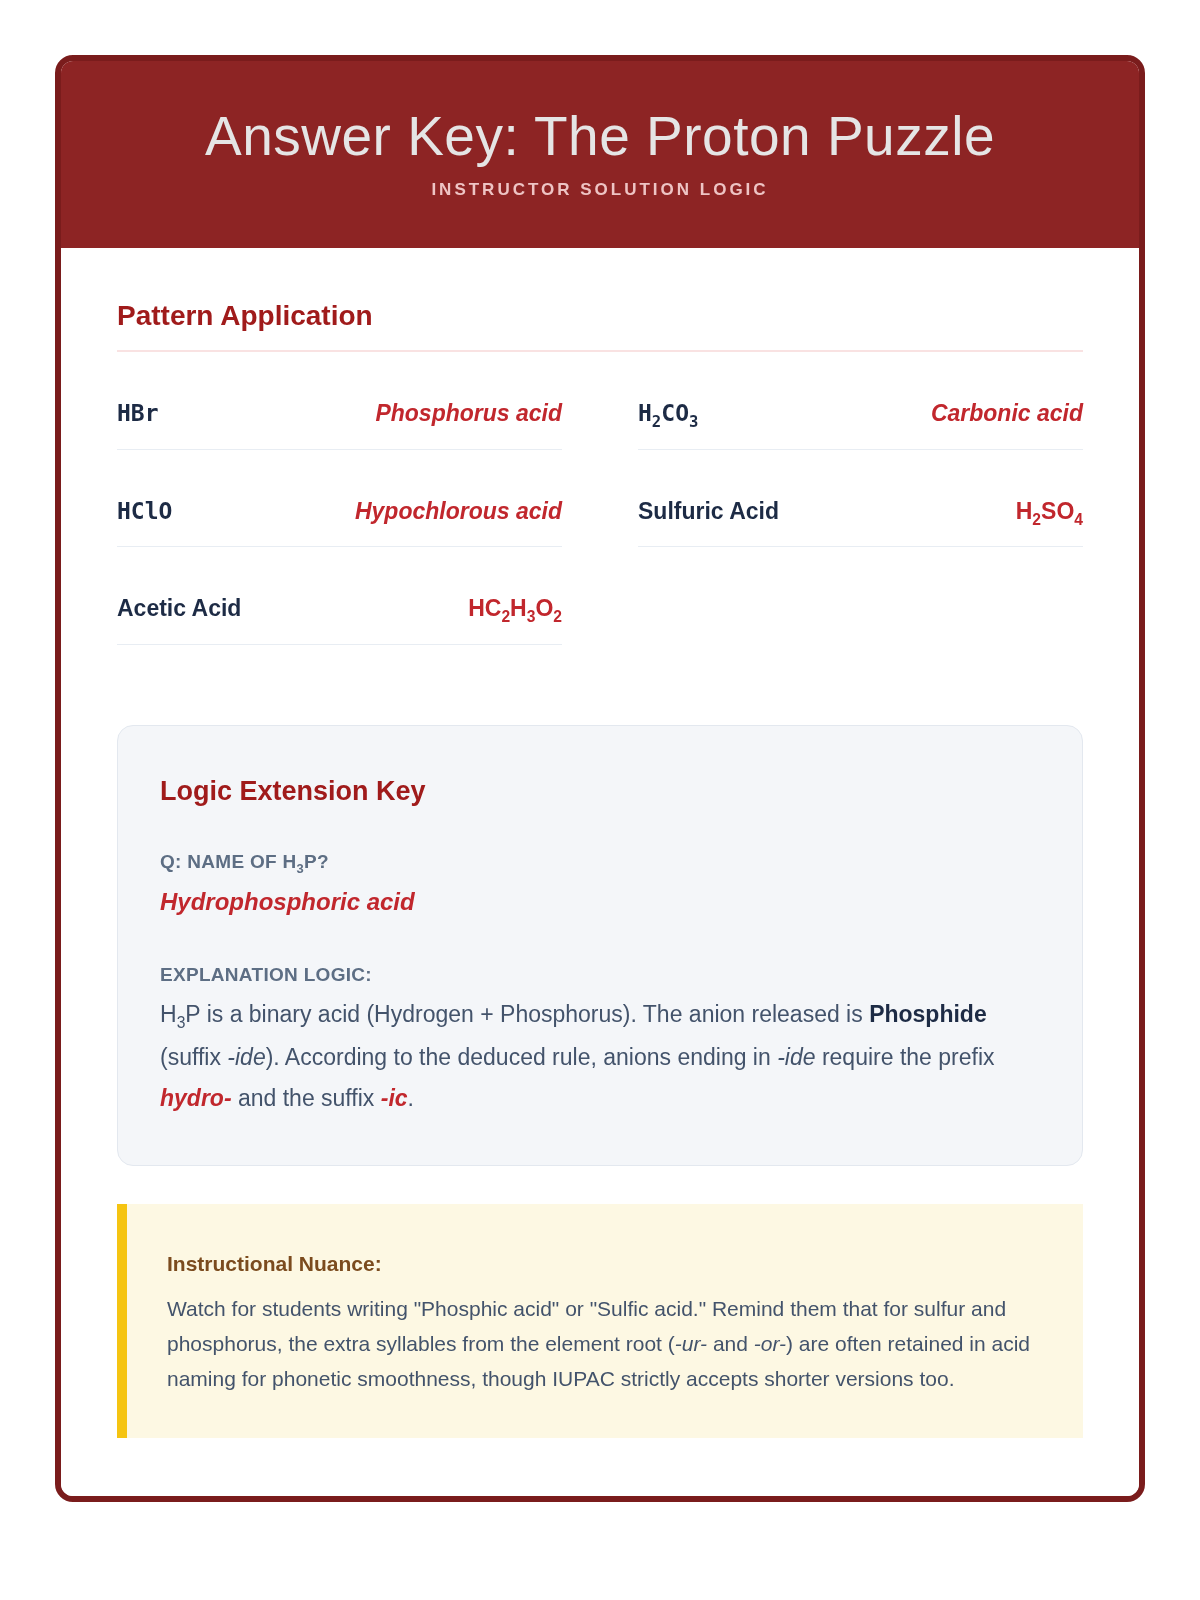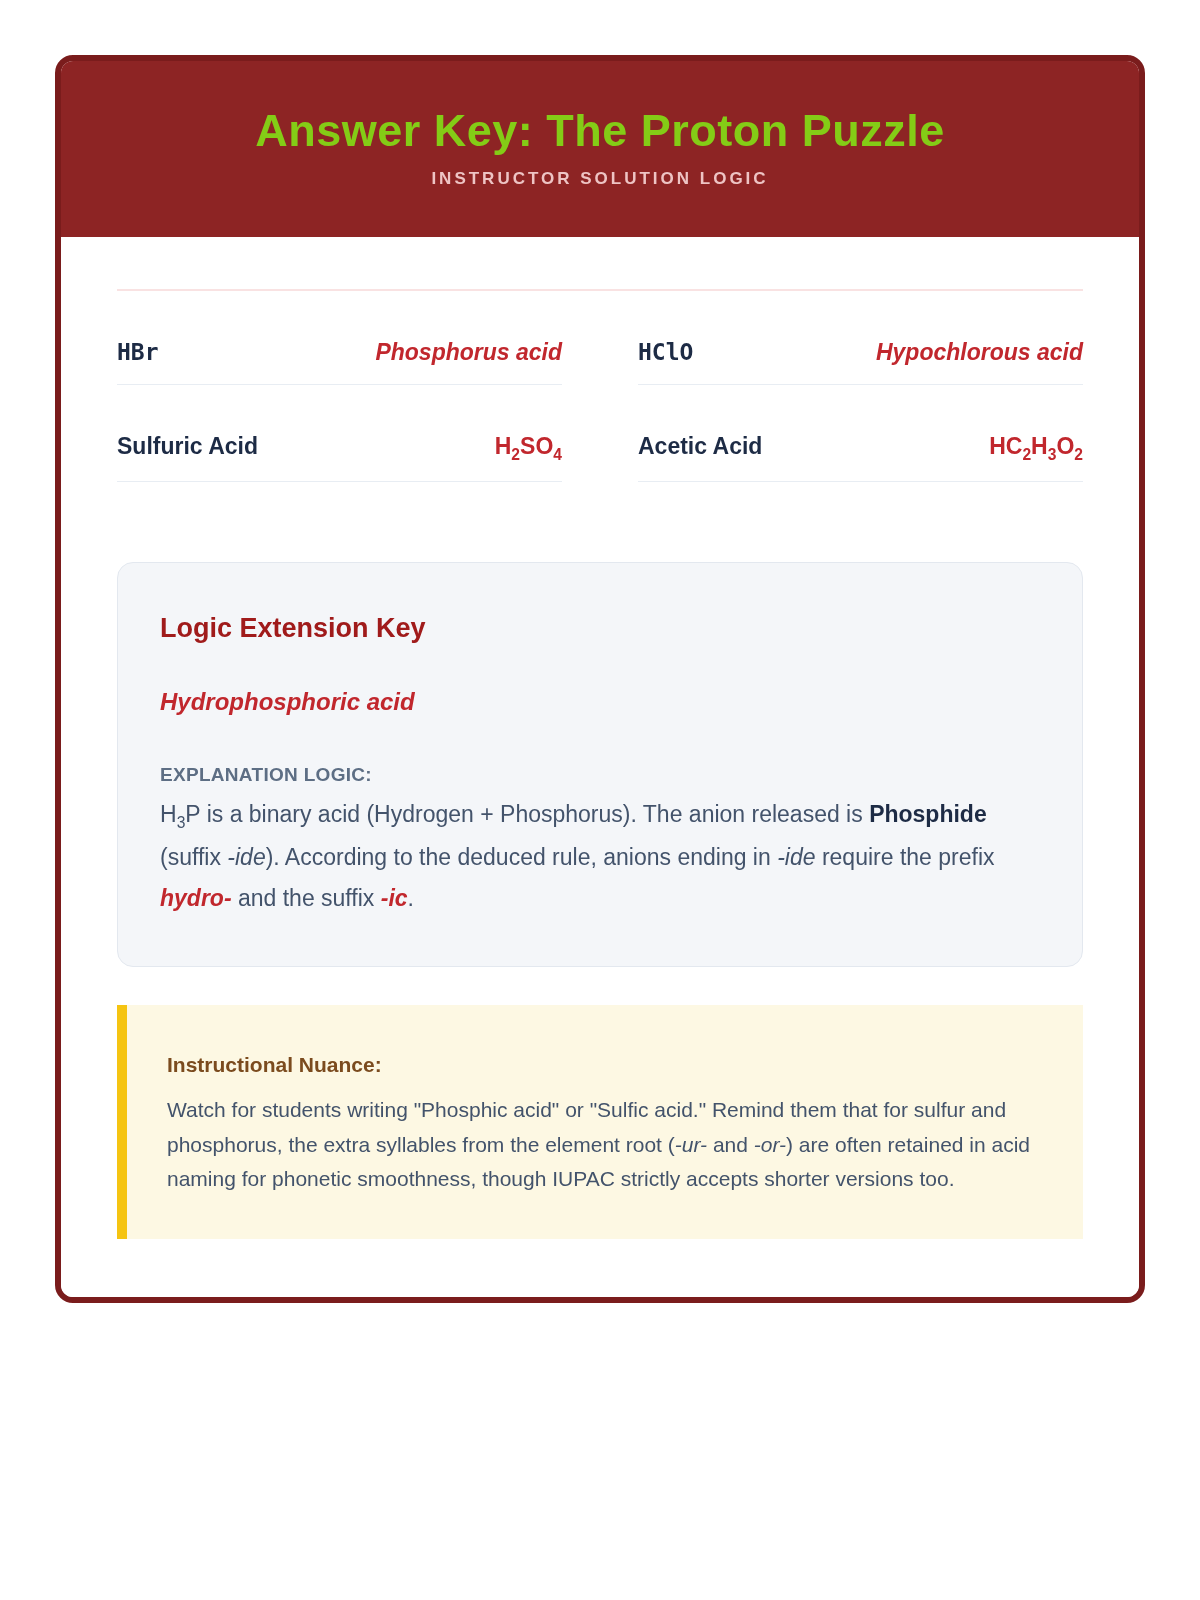--- a/index.html
+++ b/index.html
@@ -34,23 +34,23 @@
     border-radius:18px;
     overflow:hidden;
     background:#ffffff;
   }
   .card-header{
     background:var(--header-red);
     text-align:center;
     padding:44px 20px 48px 20px;
   }
   .card-header h1{
-    color:#84cc16;
-    font-size:45px;
-    font-weight:700;
+    color:#e5e5e5;
+    font-size:55px;
+    font-weight:400;
     letter-spacing:0.5px;
     line-height:1.15;
   }
   .card-header .subtitle{
     margin-top:12px;
     color:var(--subtitle-pink);
     font-size:17px;
     font-weight:700;
     letter-spacing:3px;
   }
@@ -163,43 +163,49 @@
   <div class="card">
 
     <header class="card-header">
       <h1>Answer Key: The Proton Puzzle</h1>
       <div class="subtitle">INSTRUCTOR SOLUTION LOGIC</div>
     </header>
 
     <main class="card-body">
 
       <section>
+        <h2 class="section-heading">Pattern Application</h2>
         <div class="section-divider"></div>
         <div class="pattern-grid" id="pattern-grid">
             <div class="pattern-row">
               <div class="row-label formula">HBr</div>
               <div class="row-answer name">Phosphorus acid</div>
             </div>
             <div class="pattern-row">
+              <div class="row-label formula">H<sub>2</sub>CO<sub>3</sub></div>
+              <div class="row-answer name">Carbonic acid</div>
+            </div>
+            <div class="pattern-row">
               <div class="row-label formula">HClO</div>
               <div class="row-answer name">Hypochlorous acid</div>
             </div>
             <div class="pattern-row">
               <div class="row-label name">Sulfuric Acid</div>
               <div class="row-answer formula">H<sub>2</sub>SO<sub>4</sub></div>
             </div>
             <div class="pattern-row">
               <div class="row-label name">Acetic Acid</div>
               <div class="row-answer formula">HC<sub>2</sub>H<sub>3</sub>O<sub>2</sub></div>
             </div>
           </div>
       </section>
 
       <section class="logic-box">
         <h3>Logic Extension Key</h3>
+        <div class="q-label">Q: NAME OF H<sub>3</sub>P?</div>
         <div class="big-answer">Hydrophosphoric acid</div>
         <div class="exp-label">EXPLANATION LOGIC:</div>
         <p class="exp-text"><span>H</span><sub>3</sub><span>P is a binary acid (Hydrogen + Phosphorus). The anion released is </span><span class="rt-bold">Phosphide</span><span> (suffix </span><span class="rt-italic">-ide</span><span>). According to the deduced rule, anions ending in </span><span class="rt-italic">-ide</span><span> require the prefix </span><span class="rt-red">hydro-</span><span> and the suffix </span><span class="rt-red">-ic</span><span>.</span></p>
       </section>
 
       <aside class="nuance-box">
         <div class="nuance-title">Instructional Nuance:</div>
         <p class="nuance-text"><span>Watch for students writing "Phosphic acid" or "Sulfic acid." Remind them that for sulfur and phosphorus, the extra syllables from the element root (</span><span class="rt-italic">-ur-</span><span> and </span><span class="rt-italic">-or-</span><span>) are often retained in acid naming for phonetic smoothness, though IUPAC strictly accepts shorter versions too.</span></p>
       </aside>
 

